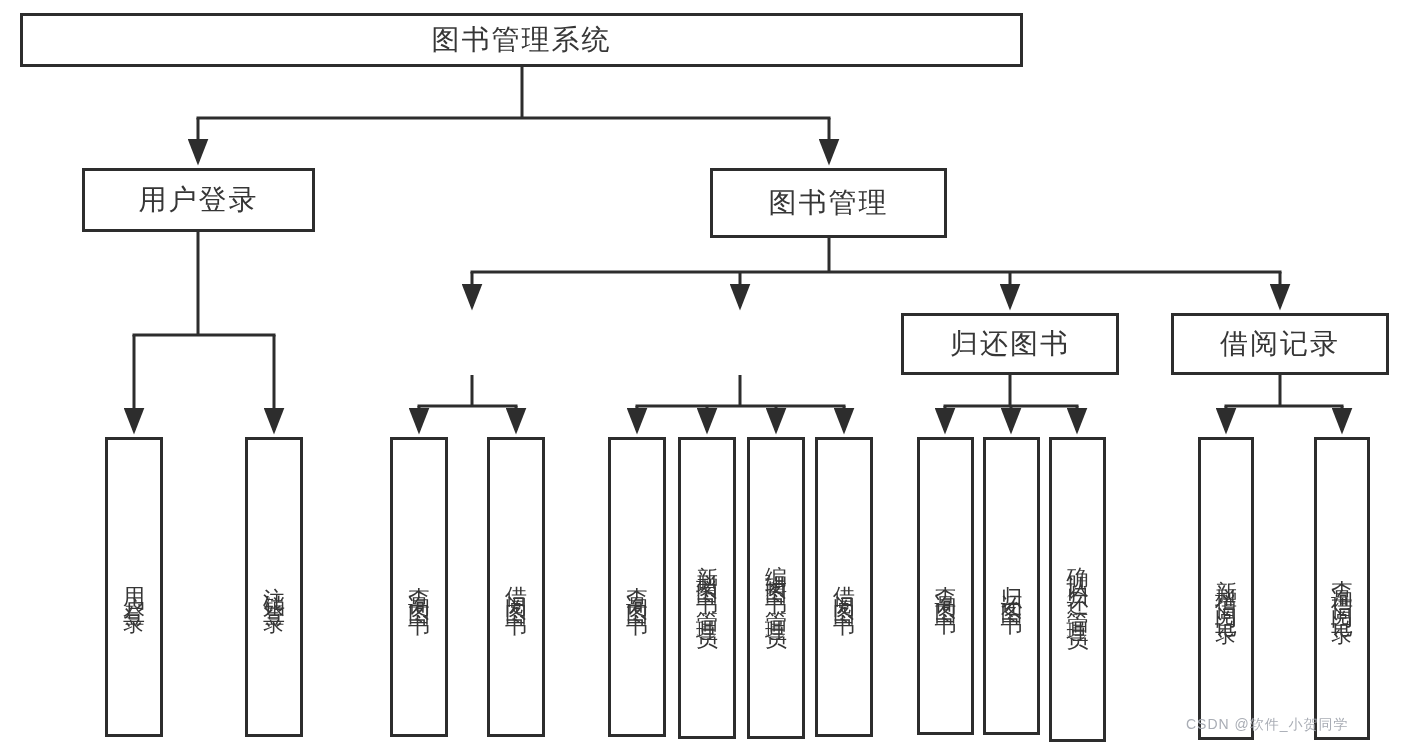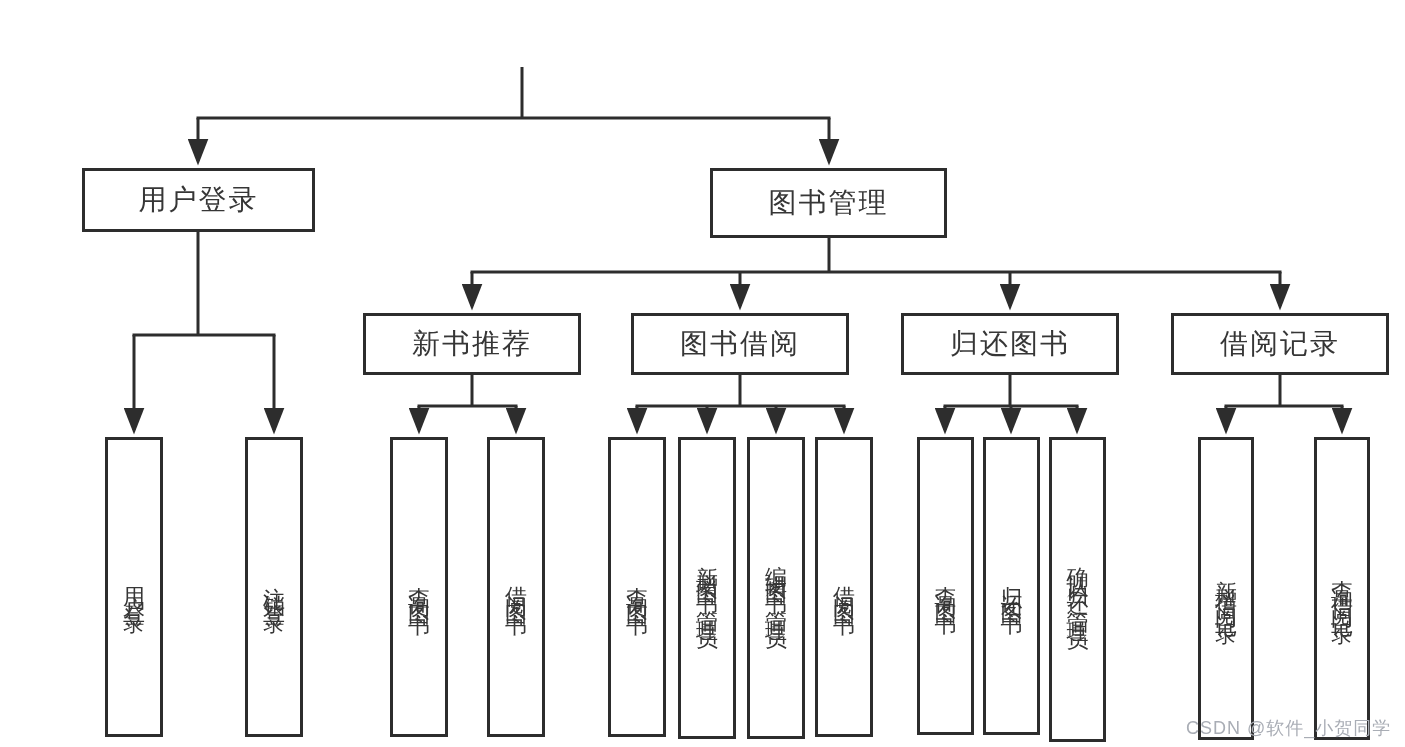--- a/index.html
+++ b/index.html
@@ -37,21 +37,21 @@
     writing-mode: vertical-rl;
     text-orientation: mixed;
     font-size: 22px;
     letter-spacing: 9px;
     white-space: normal;
   }
   .watermark {
     position: absolute;
     left: 1186px;
     top: 716px;
-    font-size: 18px;
+    font-size: 14px;
     color: #a9adb5;
     letter-spacing: 1px;
     white-space: nowrap;
   }
 </style>
 </head>
 <body>
 
 <div id="canvas">
 
@@ -98,26 +98,25 @@
       <line x1="1011" y1="406" x2="1011" y2="430" marker-end="url(#arrow)"></line>
       <line x1="1077" y1="406" x2="1077" y2="430" marker-end="url(#arrow)"></line>
 
       <line x1="1280" y1="375" x2="1280" y2="406"></line>
       <line x1="1224.5" y1="406" x2="1343.5" y2="406"></line>
       <line x1="1226" y1="406" x2="1226" y2="430" marker-end="url(#arrow)"></line>
       <line x1="1342" y1="406" x2="1342" y2="430" marker-end="url(#arrow)"></line>
     </g>
   </svg>
 
+  <div class="box h" style="left:20px;top:13px;width:1003px;height:54px">图书管理系统</div>
 
   <div class="box h" style="left:82px;top:168px;width:233px;height:64px">用户登录</div>
   <div class="box h" style="left:710px;top:168px;width:237px;height:70px">图书管理</div>
 
-  <div class="box h" style="left:363px;top:313px;width:218px;height:62px">新书推荐</div>
-  <div class="box h" style="left:631px;top:313px;width:218px;height:62px">图书借阅</div>
   <div class="box h" style="left:901px;top:313px;width:218px;height:62px">归还图书</div>
   <div class="box h" style="left:1171px;top:313px;width:218px;height:62px">借阅记录</div>
 
   <div class="box v" style="left:105px;top:437px;width:58px;height:300px">用户登录</div>
   <div class="box v" style="left:245px;top:437px;width:58px;height:300px">注销登录</div>
 
   <div class="box v" style="left:390px;top:437px;width:58px;height:300px">查询图书</div>
   <div class="box v" style="left:487px;top:437px;width:58px;height:300px">借阅图书</div>
 
   <div class="box v" style="left:608px;top:437px;width:58px;height:300px">查询图书</div>

